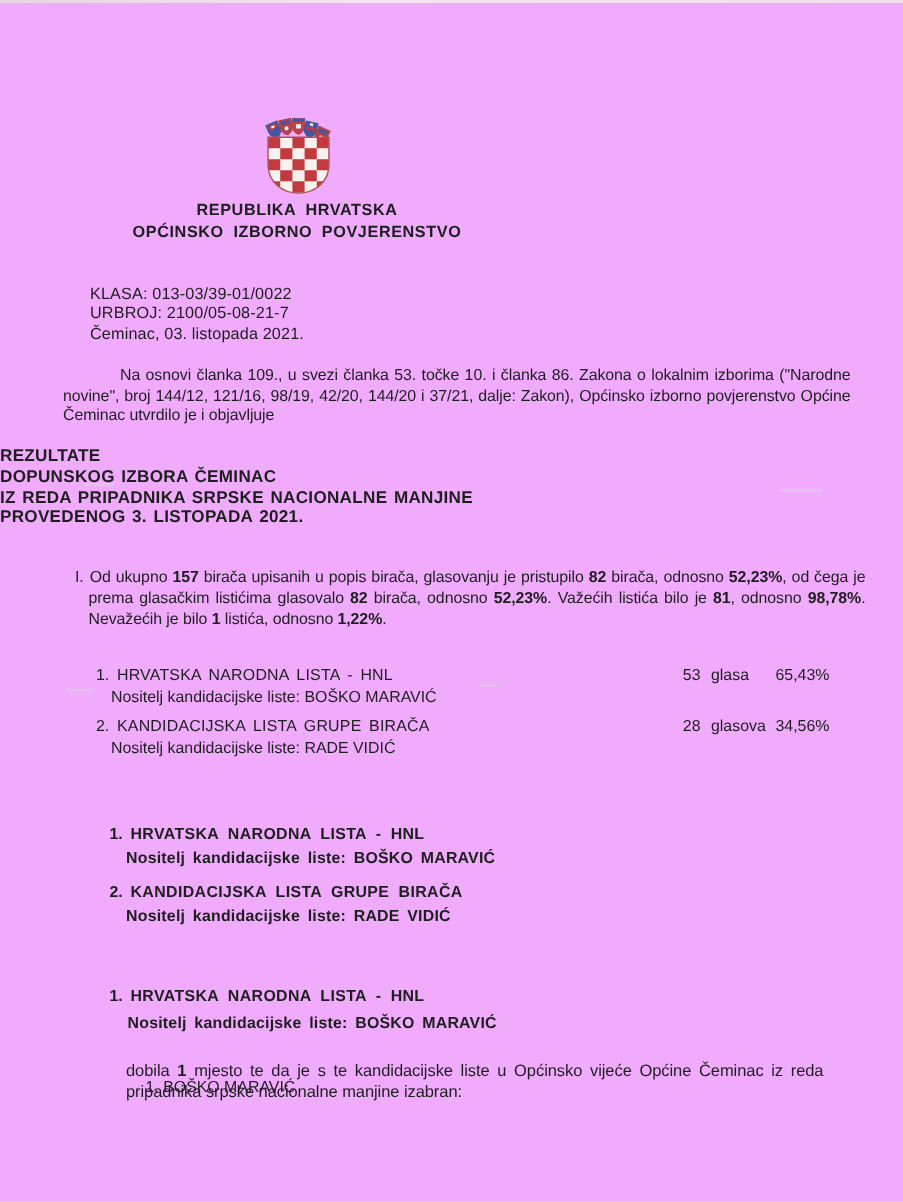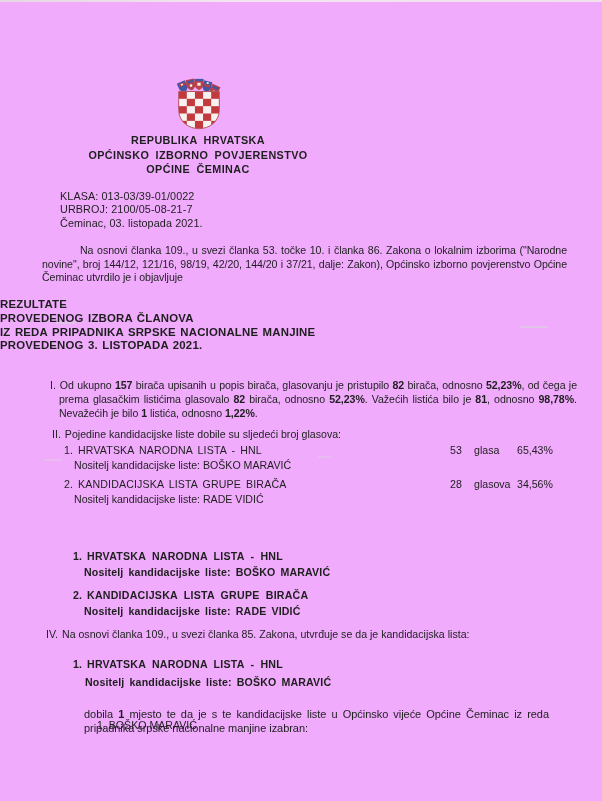--- a/index.html
+++ b/index.html
@@ -35,21 +35,21 @@
   .sec1{left:50px;top:379px;width:518px;padding-left:9px;text-indent:-9px}
   .sec3h{left:43px;top:517px;width:528px;padding-left:14px;text-indent:-14px}
   .numeral{margin-right:4px}
 
   
   .row{position:absolute;left:0;width:602px;height:15px;font-size:10.6px;line-height:13px}
   .c{position:absolute;top:0;white-space:nowrap}
   .b{font-weight:bold}
   .sp{word-spacing:3px;letter-spacing:.25px}
   .sp2{word-spacing:2px;letter-spacing:.15px}
-  .votes{width:22px;text-align:center}
+  .votes{width:22px;text-align:right}
 
   .s2h{position:absolute;left:52px;top:428px;font-size:10.6px;white-space:nowrap}
   .s4h{position:absolute;left:46px;top:628px;font-size:10.6px;white-space:nowrap}
 
   .result{position:absolute;left:84px;top:708px;width:465px;margin:0;
     font-size:11px;line-height:13.5px;text-align:justify;letter-spacing:-.05px}
 </style>
 </head>
 <body>
 
@@ -108,46 +108,44 @@
         <rect x="25.8" y="44.4" width="8.4" height="7.6" fill="#c23a3e"></rect>
         <rect x="42.6" y="44.4" width="8.4" height="7.6" fill="#c23a3e"></rect>
       </g>
       <path d="M9,14 H51 V33 C51,45.5 40.5,52.5 30,52.5 C19.5,52.5 9,45.5 9,33 Z" fill="none" stroke="#b35055" stroke-width="1"></path>
     </g>
   </svg>
 
   <div class="letterhead">
     <div>REPUBLIKA HRVATSKA</div>
     <div>OPĆINSKO IZBORNO POVJERENSTVO</div>
-    <div>OPĆINE ČEMINAC</div>
   </div>
 
   <div class="reference">
     <div>KLASA: 013-03/39-01/0022</div>
     <div>URBROJ: 2100/05-08-21-7</div>
     <div>Čeminac, 03. listopada 2021.</div>
   </div>
 
   <p class="intro">Na osnovi članka 109., u svezi članka 53. točke 10. i članka 86. Zakona o lokalnim izborima ("Narodne novine", broj 144/12, 121/16, 98/19, 42/20, 144/20 i 37/21, dalje: Zakon), Općinsko izborno povjerenstvo Općine Čeminac utvrdilo je i objavljuje</p>
 
   <div class="smudge" style="left:56px;top:322px;width:20px"></div>
   <div class="smudge" style="left:520px;top:326px;width:28px"></div>
   <div class="smudge" style="left:44px;top:459px;width:18px;opacity:.4"></div>
   <div class="smudge" style="left:318px;top:456px;width:15px;opacity:.35"></div>
 
   <div class="title">
     <div>REZULTATE</div>
-    <div>PROVEDENOG IZBORA ČLANOVA</div>
+    <div>DOPUNSKOG IZBORA ČEMINAC</div>
     <div>IZ REDA PRIPADNIKA SRPSKE NACIONALNE MANJINE</div>
     <div>PROVEDENOG 3. LISTOPADA 2021.</div>
   </div>
 
   <p class="hang sec1"><span class="numeral">I.</span><span><span>Od ukupno </span><span class="b">157</span><span> birača upisanih u popis birača, glasovanju je pristupilo </span><span class="b">82</span><span> birača, odnosno </span><span class="b">52,23%</span><span>, od čega je prema glasačkim listićima glasovalo </span><span class="b">82</span><span> birača, odnosno </span><span class="b">52,23%</span><span>. Važećih listića bilo je </span><span class="b">81</span><span>, odnosno </span><span class="b">98,78%</span><span>. Nevažećih je bilo </span><span class="b">1</span><span> listića, odnosno </span><span class="b">1,22%</span><span>.</span></span></p>
 
-  <div class="s2h"><span class="numeral">II.</span><span>Pojedine kandidacijske liste dobile su sljedeći broj glasova:</span></div>
 
   <div class="row" style="top:444px">
     <span class="c" style="left:64px">1.</span>
     <span class="c sp2" style="left:78px">HRVATSKA NARODNA LISTA - HNL</span>
     <span class="c votes" style="left:445px">53</span>
     <span class="c" style="left:474px">glasa</span>
     <span class="c" style="left:517px">65,43%</span>
   </div>
   <div class="row" style="top:459px">
     <span class="c" style="left:74px">Nositelj kandidacijske liste: BOŠKO MARAVIĆ</span>
@@ -174,21 +172,20 @@
   </div>
 
   <div class="row b" style="top:589px">
     <span class="c" style="left:73px">2.</span>
     <span class="c sp" style="left:87px">KANDIDACIJSKA LISTA GRUPE BIRAČA</span>
   </div>
   <div class="row b" style="top:605px">
     <span class="c sp2" style="left:84px">Nositelj kandidacijske liste: RADE VIDIĆ</span>
   </div>
 
-  <div class="s4h"><span class="numeral">IV.</span><span>Na osnovi članka 109., u svezi članka 85. Zakona, utvrđuje se da je kandidacijska lista:</span></div>
 
   <div class="row b" style="top:658px">
     <span class="c" style="left:73px">1.</span>
     <span class="c sp" style="left:87px">HRVATSKA NARODNA LISTA - HNL</span>
   </div>
   <div class="row b" style="top:676px">
     <span class="c sp2" style="left:85px">Nositelj kandidacijske liste: BOŠKO MARAVIĆ</span>
   </div>
   <p class="result"><span>dobila </span><span class="b">1</span><span> mjesto te da je s te kandidacijske liste u Općinsko vijeće Općine Čeminac iz reda pripadnika srpske nacionalne manjine izabran:</span></p>
   <div class="row" style="top:719px">

